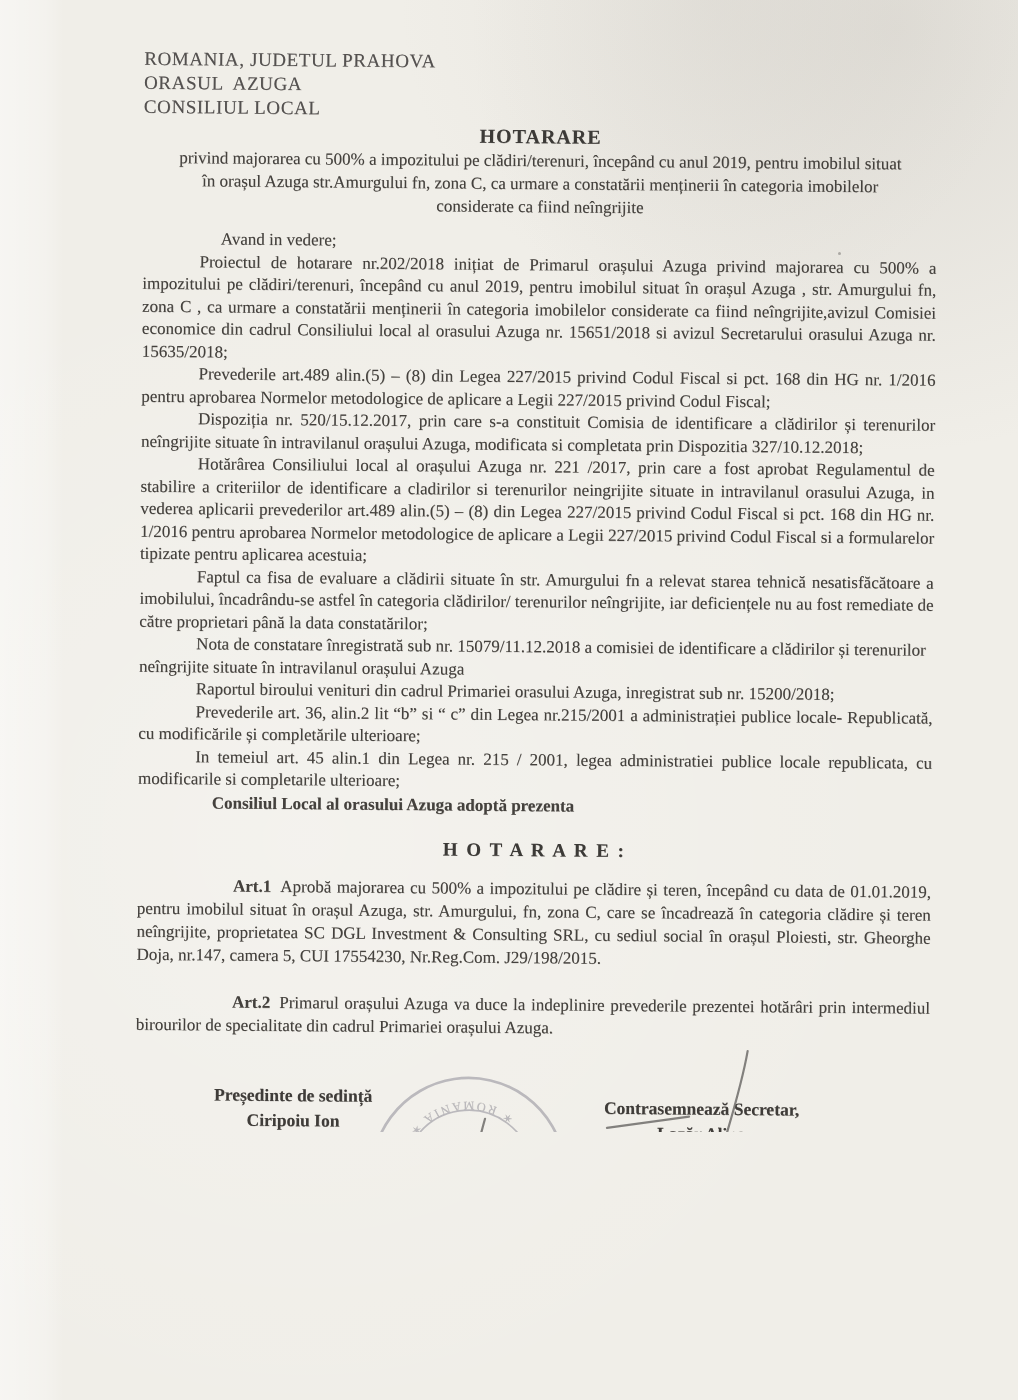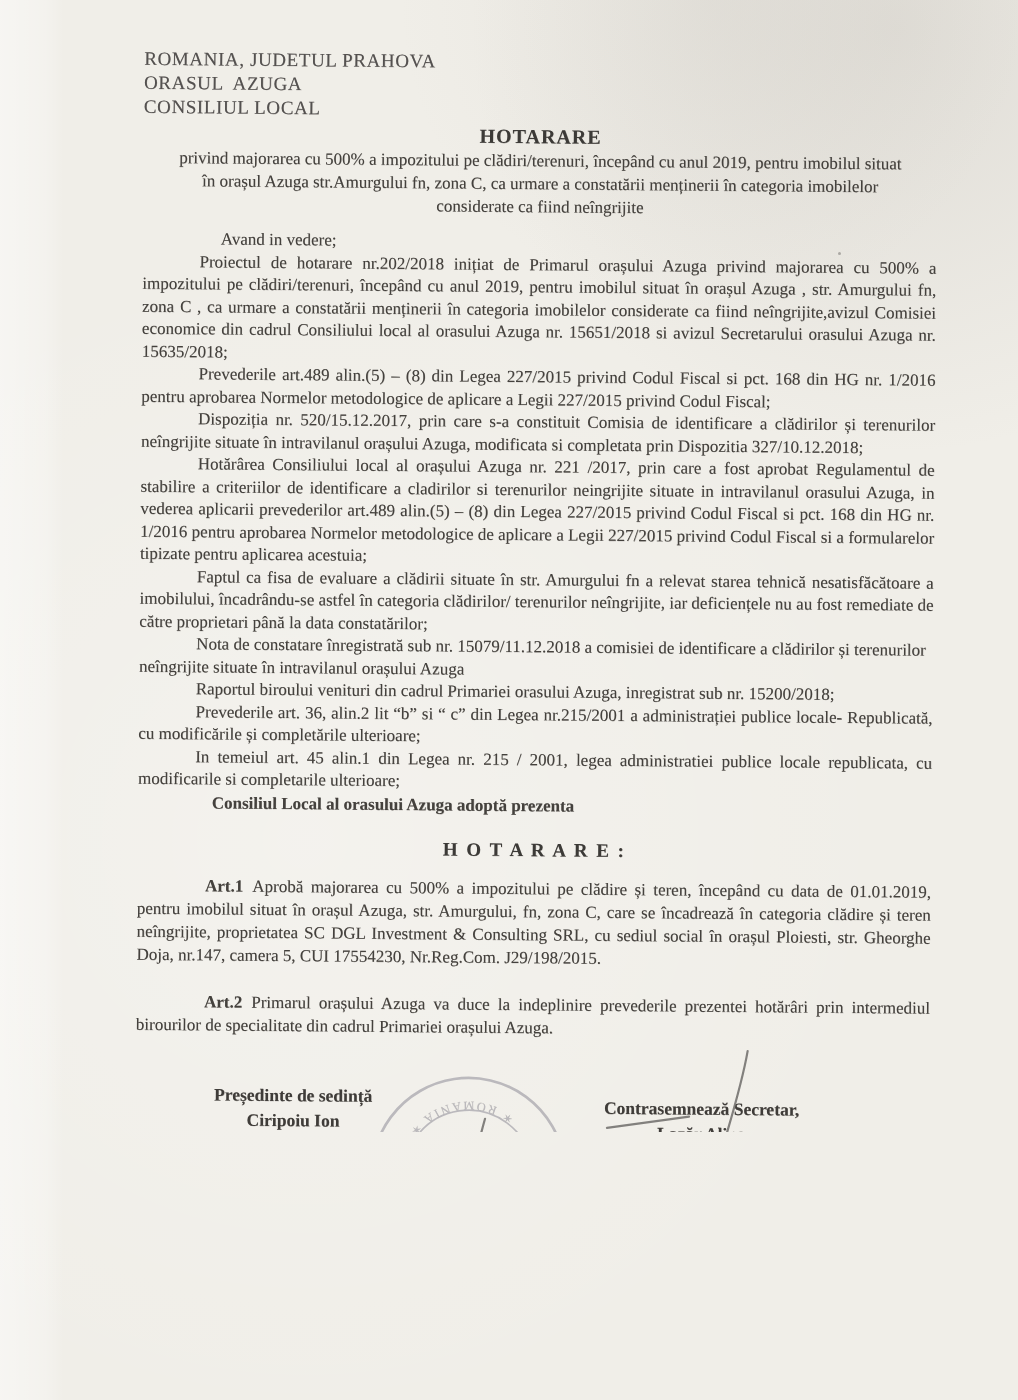--- a/index.html
+++ b/index.html
@@ -29,21 +29,21 @@
   .doc-title { text-align:center; font-weight:bold; font-size:20px; line-height:24px; margin-top:2px; letter-spacing:1px; color:#3c3a37;}
   .doc-subtitle { text-align:center; white-space:pre-line; font-size:17px; line-height:23px; margin-top:1px; }
   .body-text { margin-top:13px; font-size:17px; line-height:22.5px; }
   .para { text-align:justify; text-indent:57px; }
   .para.left-align { text-align:left; }
   .intro-line { text-indent:78px; }
   .enact-line { font-weight:bold; text-indent:74px; font-size:17px; line-height:23px; }
   .decision-heading { text-align:center; font-weight:bold; font-size:19px; letter-spacing:2px; margin:22px 0 16px 0; color:#3c3a37; }
   .article { text-align:justify; text-indent:68px; font-size:17px; line-height:23px; }
   .article + .article { margin-top:24px; }
-  .art-label { font-weight:bold; margin-right:9px; }
+  .art-label { font-weight:bold; margin-right:9px;margin-left:28px; }
   .footer { position:relative; height:300px; margin-top:34px; font-size:17.5px; }
   .sig-block { position:absolute; text-align:center; font-weight:bold; line-height:25px; color:#3f3c39; }
   .president-block { left:38px; top:12px; width:240px; }
   .secretary-block { left:444px; top:22px; width:245px; }
   .issue-block { position:absolute; left:6px; top:96px; font-weight:bold; line-height:26px; font-size:18px; color:#3f3c39; }
   .sig-svg, .stamp-svg { position:absolute; }
   .president-sig { left:100px; top:28px; width:470px; height:175px; }
   .secretary-sig { left:540px; top:-32px; width:250px; height:230px; }
   .stamp-svg { left:230px; top:-2px; width:208px; height:208px; opacity:.55; }
   .scan-line { position:absolute; left:348px; top:1381px; width:275px; height:2px;

